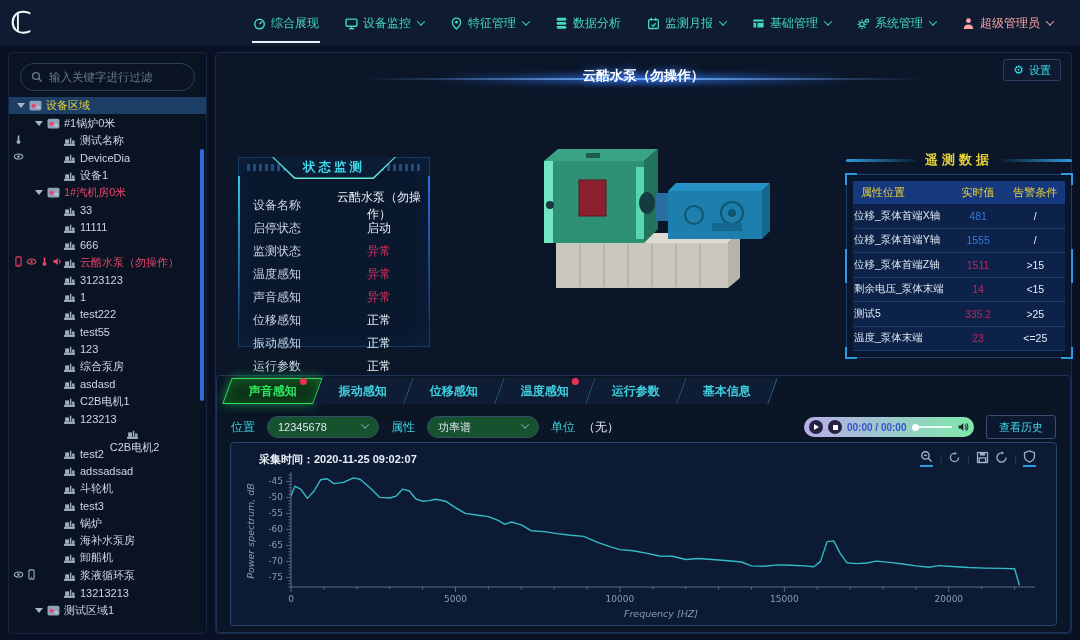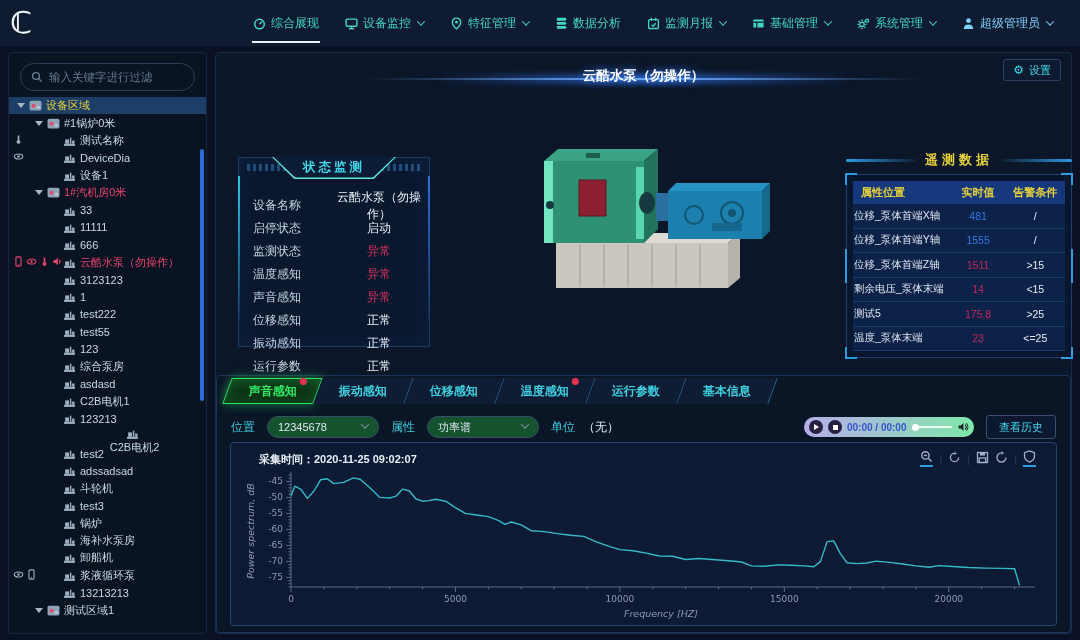--- a/index.html
+++ b/index.html
@@ -11,21 +11,21 @@
     background:#0f1b30; display:flex; align-items:center; z-index:5; }
   .logo { margin-left:10px; color:#f2f6fa; font-size:30px; font-weight:bold; line-height:40px;
     font-family:"DejaVu Sans", sans-serif; }
   .app-title { color:#ffffff; font-size:15px; font-weight:bold; margin-left:8px; letter-spacing:1px; }
   .nav-items { display:flex; margin-left:auto; margin-right:14px; align-items:center; height:46px; }
   .nav-item { color:#41d8c3; font-size:12px; display:flex; align-items:center; gap:5px;
     position:relative; height:46px; padding:0 13px; cursor:pointer; white-space:nowrap; }
   .nav-item svg { width:13px; height:13px; }
   .nav-item.active::after { content:''; position:absolute; bottom:3px; left:12px; right:12px;
     height:2px; background:#e9f2fb; }
-  .nav-user { color:#7dd3fc; }
+  .nav-user { color:#fca5a5; }
   .chev { width:6px; height:6px; border-right:1.5px solid currentColor; border-bottom:1.5px solid currentColor;
     transform:rotate(45deg) translate(-1px,-1px); display:inline-block; margin-left:2px; }
 
   
   .sidebar { position:absolute; left:8px; top:52px; width:199px; height:582px;
     background:#0a1322; border:1px solid #152642; border-radius:4px; overflow:hidden; }
   .search-box { margin:10px 11px 6px 11px; height:28px; border:1px solid #2c3d58; border-radius:14px;
     display:flex; align-items:center; padding:0 10px; gap:6px; color:#64788f; }
   .search-box svg { width:12px; height:12px; flex:none; }
   .search-box input { background:transparent; border:none; outline:none; color:#cfd8e6;
@@ -96,21 +96,21 @@
     background:rgba(8,24,52,.5); padding:6px; }
   .corner { position:absolute; width:12px; height:12px; border:2px solid #2e9ae0; }
   .corner.tl { top:-2px; left:-2px; border-right:none; border-bottom:none; }
   .corner.tr { top:-2px; right:-2px; border-left:none; border-bottom:none; }
   .corner.bl { bottom:-2px; left:-2px; border-right:none; border-top:none; }
   .corner.br { bottom:-2px; right:-2px; border-left:none; border-top:none; }
   .side-accent { position:absolute; width:2px; height:34px; background:#2e9ae0; top:50%; margin-top:-17px; }
   .side-accent.l { left:-2px; } .side-accent.r { right:-2px; }
   .tele-table { width:100%; }
   .tele-hrow { display:grid; grid-template-columns:46% 26% 28%; background:#16397e; height:23px; }
-  .tele-hcell { color:#e8d23a; font-size:11px; font-weight:bold; display:flex; align-items:center; justify-content:center; }
+  .tele-hcell { color:#e8d23a; font-size:11px; font-weight:normal; display:flex; align-items:center; justify-content:center; }
   .tele-hcell:first-child { justify-content:flex-start; padding-left:8px; }
   .tele-row { display:grid; grid-template-columns:46% 26% 28%; height:24.5px; background:#0c2248;
     border-bottom:1px solid #1b3a66; }
   .tele-cell { display:flex; align-items:center; justify-content:center; font-size:10.5px; color:#e6edf5; }
   .tele-cell.attr { justify-content:flex-start; padding-left:1px; color:#dfe7f2; }
   .tele-row.v-normal .val { color:#2e7ae6; }
   .tele-row.v-alarm  .val { color:#c2255c; }
 
   
   .bottom-panel { position:absolute; left:0; top:322px; right:0; bottom:0;
@@ -782,21 +782,21 @@
             <span class="tele-cell val">1511</span>
             <span class="tele-cell">&gt;15</span>
           </div>
           <div class="tele-row v-alarm">
             <span class="tele-cell attr">剩余电压_泵体末端</span>
             <span class="tele-cell val">14</span>
             <span class="tele-cell">&lt;15</span>
           </div>
           <div class="tele-row v-alarm">
             <span class="tele-cell attr">测试5</span>
-            <span class="tele-cell val">175.8</span>
+            <span class="tele-cell val">335.2</span>
             <span class="tele-cell">&gt;25</span>
           </div>
           <div class="tele-row v-alarm">
             <span class="tele-cell attr">温度_泵体末端</span>
             <span class="tele-cell val">23</span>
             <span class="tele-cell">&lt;=25</span>
           </div>
         </div>
     </div>
   </div>

